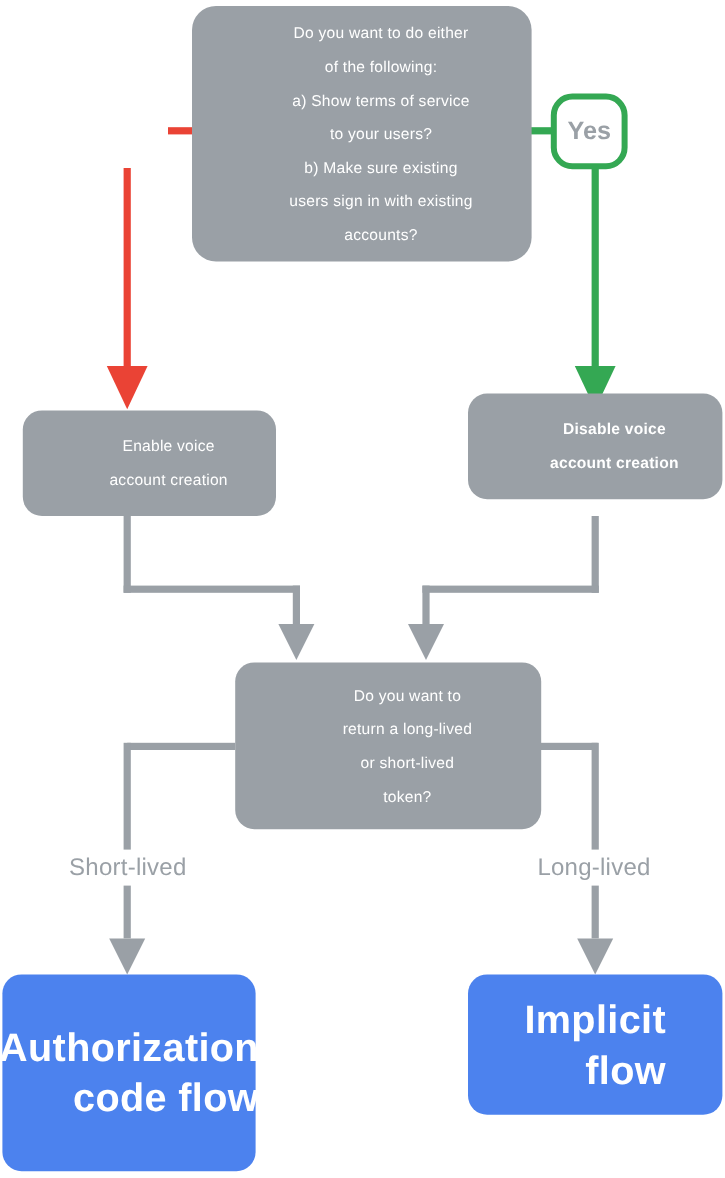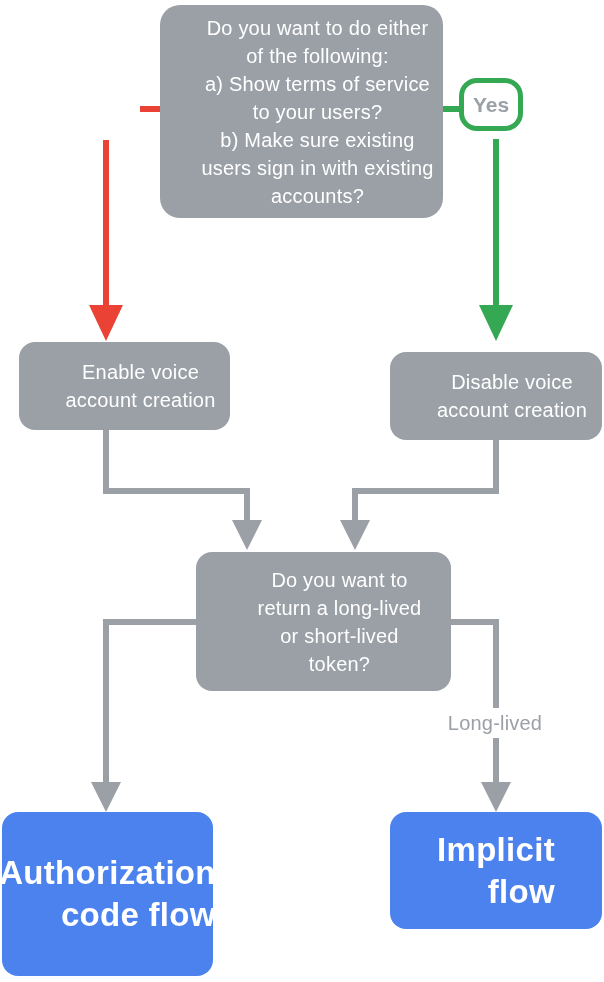--- a/index.html
+++ b/index.html
@@ -51,21 +51,21 @@
   .node {
     position: absolute;
     background: var(--gray);
     color: #FFFFFF;
     border-radius: 18px;
     display: flex;
     align-items: center;
     justify-content: center;
     text-align: center;
     white-space: pre-line;
-    font-size: 20px;
+    font-size: 13px;
     line-height: 28px;
     letter-spacing: 0.2px;
     padding-left: 32px;
   }
 
   
   .badge {
     position: absolute;
     background: #FFFFFF;
     border: 5px solid var(--red);
@@ -144,33 +144,34 @@
 
   <div class="node" style="left:160px; top:5px; width:283px; height:213px; border-radius:20px;">Do you want to do either
 of the following:
 a) Show terms of service
 to your users?
 b) Make sure existing
 users sign in with existing
 accounts?</div>
 
 
-  <div class="badge green" style="left:459px; top:78px; width:64px; height:53px;">Yes</div>
+  <div class="badge green" style="left:459px; top:78px; width:64px; height:63px;">Yes</div>
 
   <div class="node" style="left:2px; top:342px; width:211px; height:88px; border-radius:16px;margin-left:17px;">Enable voice
 account creation</div>
 
-  <div class="node" style="left:390px; top:352px; width:212px; height:88px; border-radius:16px;">Disable voice
+  <div class="node" style="left:390px; top:328px; width:212px; height:88px; border-radius:16px;font-weight:bold;">Disable voice
 account creation</div>
 
   <div class="node" style="left:196px; top:552px; width:255px; height:139px; border-radius:16px;">Do you want to
 return a long-lived
 or short-lived
 token?</div>
 
+  <div class="edge-label" style="left:21px; top:708px; width:171px; height:30px;">Short-lived</div>
 
   <div class="edge-label" style="left:410px; top:708px; width:170px; height:30px;">Long-lived</div>
 
   <div class="terminal" style="left:2px; top:812px; width:211px; height:164px;">Authorization
 code flow</div>
 
   <div class="terminal" style="left:390px; top:812px; width:212px; height:117px;">Implicit
 flow</div>
 
 </div>

